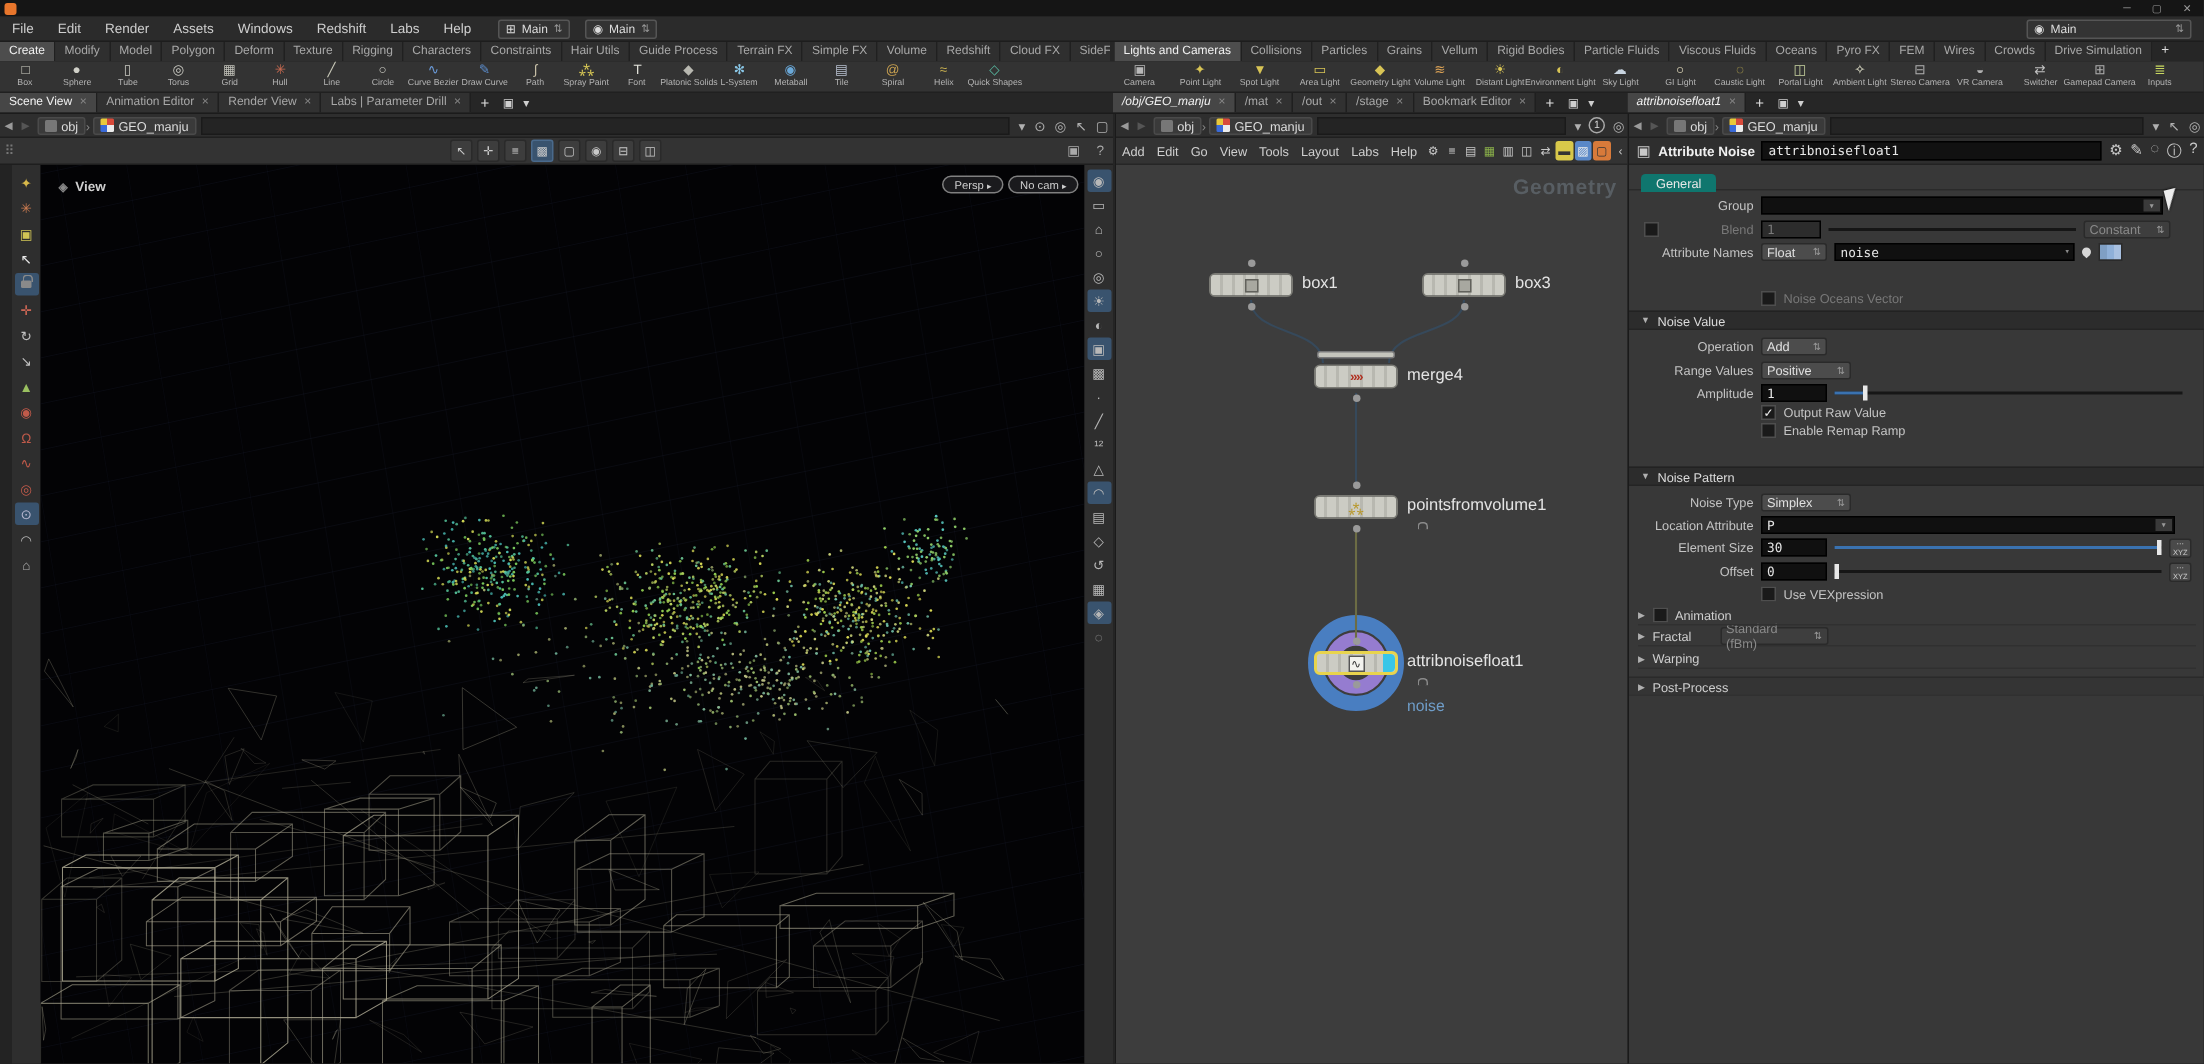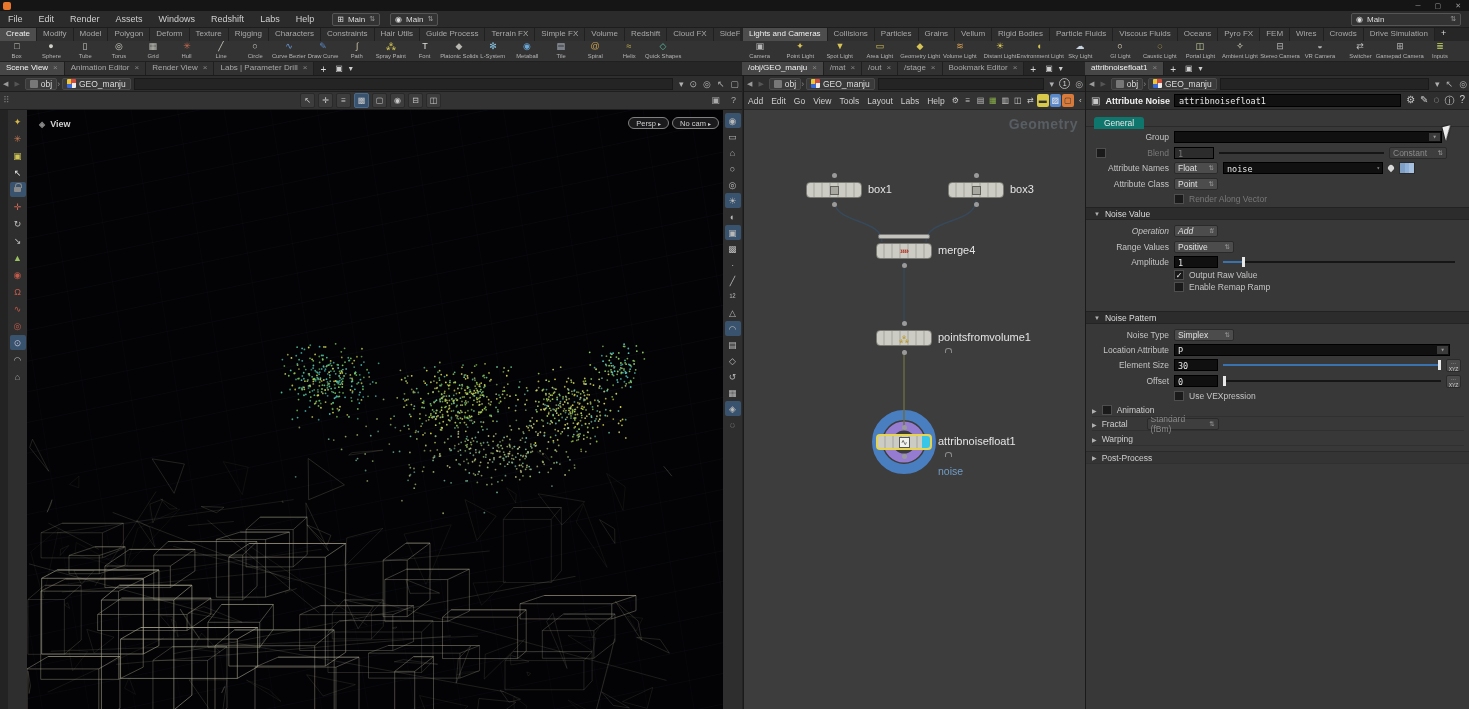--- a/index.html
+++ b/index.html
@@ -31,21 +31,21 @@
   .tool.wide { width:40px; }
   .ticon { font-size:9px; line-height:11px; height:11px; }
   .tlabel { font-size:6.5px; color:#b4b4b4; white-space:nowrap; transform:scale(.9); }
   
   #panetabs { position:absolute; left:0; top:62px; width:1469px; height:14px; background:#262626;
     display:flex; border-bottom:1px solid #1b1b1b; }
   .ptgroup { display:flex; align-items:flex-end; }
   .ptab { height:13px; font-size:8px; color:#a8a8a8; background:#313131; border-right:1px solid #1f1f1f;
     padding:1px 6px 0; display:flex; gap:5px; white-space:nowrap; }
   .ptab.active { background:#464646; color:#f2f2f2; }
-  .ptab.ital { }
+  .ptab.ital { font-style:italic; }
   .ptab .x { color:#888; font-size:8px; }
   .ptplus { color:#ddd; font-size:10px; padding:0 6px; }
   .ptico { color:#cfcfcf; font-size:8px; padding:0 3px; align-self:center; }
   
   .pathbar { position:absolute; height:16px; background:#2e2e2e; display:flex; align-items:center;
     font-size:8.5px; border-bottom:1px solid #1f1f1f; }
   .navarr { color:#9a9a9a; font-size:7px; padding:0 3px; }
   .navarr.dim { color:#555; }
   .chip { display:flex; align-items:center; gap:3px; background:#3a3a3a; border:1px solid #4a4a4a;
     border-radius:2px; padding:0 4px; height:12px; margin-left:2px; color:#ddd; }
@@ -2204,41 +2204,32 @@
         <div class="pctrls">
           <div class="pcombo" style="width: 44px;">
             <span>Float</span>
             <span class="stp">⇅</span>
           </div>
           <div class="pfield" style="width: 160px; position: relative;">noise<span style="position: absolute; right: 2px; top: 1px; font-size: 6px; color: rgb(136, 136, 136);">▾</span></div>
           <span class="pin"></span>
           <span class="gicon"></span>
         </div>
       </div>
-      <div class="prow" style="top: 67px;">
-        <div class="plabel">Attribute Class</div>
-        <div class="pctrls">
-          <div class="pcombo" style="width: 44px;">
-            <span>Point</span>
-            <span class="stp">⇅</span>
-          </div>
-        </div>
-      </div>
       <div class="prow" style="top: 82px;">
         <div class="plabel"></div>
         <div class="pctrls">
           <span class="pcheck"></span>
-          <span class="plab dim">Render Along Vector</span>
+          <span class="plab dim">Noise Oceans Vector</span>
         </div>
       </div>
       <div class="psec" style="top: 97px;">
         <span class="arr">▼</span>
         <span>Noise Value</span>
       </div>
-      <div class="prow" style="top: 114px; font-style: italic;">
+      <div class="prow" style="top: 114px;">
         <div class="plabel">Operation</div>
         <div class="pctrls">
           <div class="pcombo" style="width: 44px;">
             <span>Add</span>
             <span class="stp">⇅</span>
           </div>
         </div>
       </div>
       <div class="prow" style="top: 130px;">
         <div class="plabel">Range Values</div>

